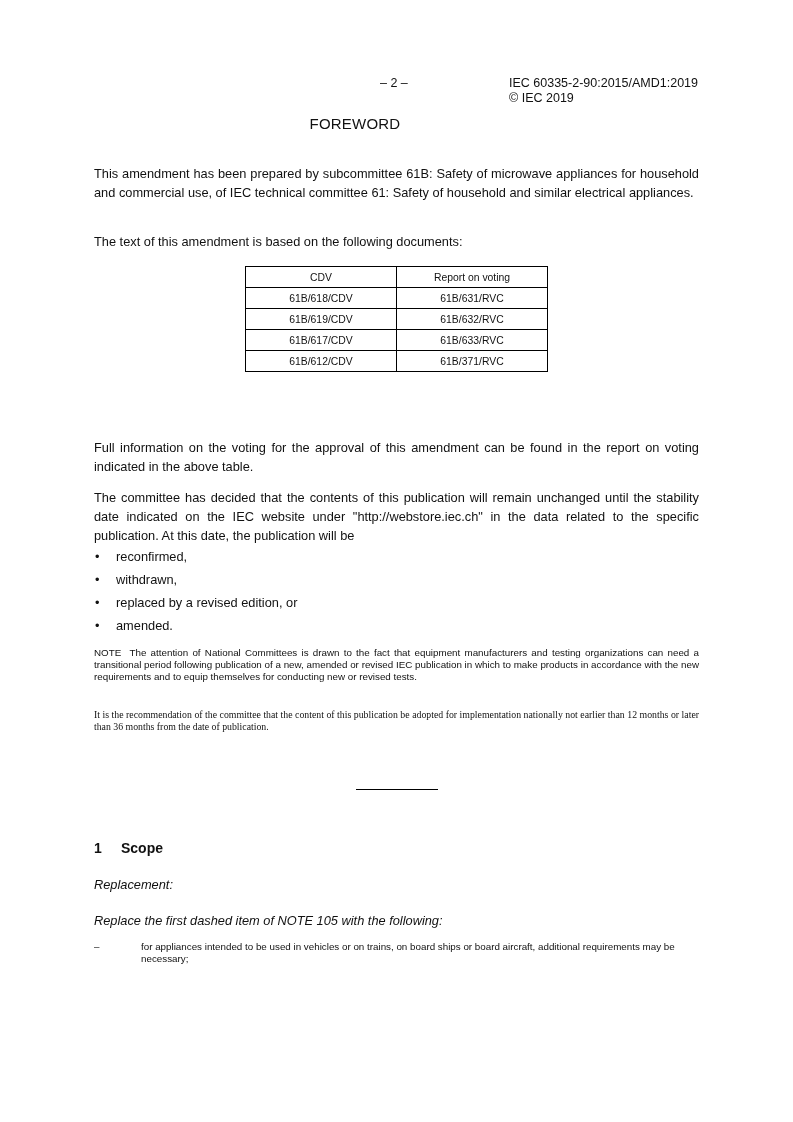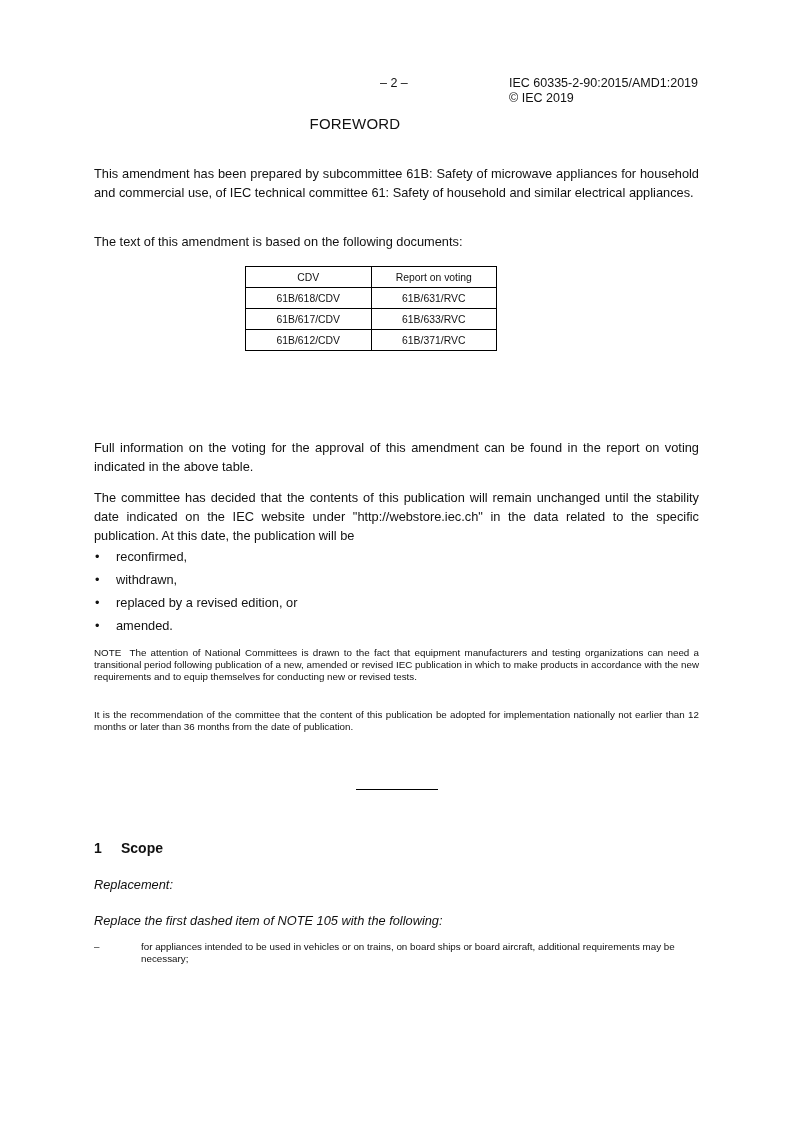--- a/index.html
+++ b/index.html
@@ -7,21 +7,21 @@
       width: 793px; height: 1122px; position: relative; overflow: hidden;
       font-family: "Liberation Sans", sans-serif; color: #111111;
     }
     .abs { position: absolute; }
     .header-page { left: 380px; top: 76px; font-size: 12.5px; }
     .header-ref { right: 95px; top: 76px; font-size: 12.5px; text-align: left; line-height: 15px; }
     .title { left: 0; width: 710px; top: 115px; text-align: center; font-size: 15px; letter-spacing: 0.2px; }
     .para { left: 94px; width: 605px; font-size: 12.8px; line-height: 19px; text-align: justify; }
     .para.last-left { text-align-last: left; }
     table.docs {
-      position: absolute; left: 245px; top: 266px; width: 252px;
+      position: absolute; left: 245px; top: 266px; width: 303px;
       border-collapse: collapse; font-size: 10.4px;
     }
     table.docs td, table.docs th {
       border: 1px solid #000; height: 20px; padding: 0; text-align: center; font-weight: normal;
     }
     table.docs th { width: 50%; }
     .bullets { left: 94px; top: 549px; width: 605px; margin: 0; padding: 0; list-style: none; font-size: 12.8px; }
     .bullets li { height: 23px; line-height: 15px; position: relative; padding-left: 22px; }
     .bullets li .dot { position: absolute; left: 1px; top: 0; }
     .note { left: 94px; width: 605px; font-size: 9.8px; line-height: 11.8px; text-align: justify; }
@@ -54,20 +54,24 @@
       <th>CDV</th>
       <th>Report on voting</th>
     </tr>
   </thead>
   <tbody>
     <tr>
       <td>61B/618/CDV</td>
       <td>61B/631/RVC</td>
     </tr>
     <tr>
+      <td>61B/619/CDV</td>
+      <td>61B/632/RVC</td>
+    </tr>
+    <tr>
       <td>61B/617/CDV</td>
       <td>61B/633/RVC</td>
     </tr>
     <tr>
       <td>61B/612/CDV</td>
       <td>61B/371/RVC</td>
     </tr>
   </tbody>
 </table>
 
@@ -75,21 +79,21 @@
 <div class="abs para last-left" style="top:488px;">The committee has decided that the contents of this publication will remain unchanged until the stability date indicated on the IEC website under "http://webstore.iec.ch" in the data related to the specific publication. At this date, the publication will be</div>
 
 <ul class="abs bullets">
   <li><span class="dot">•</span><span>reconfirmed,</span></li>
   <li><span class="dot">•</span><span>withdrawn,</span></li>
   <li><span class="dot">•</span><span>replaced by a revised edition, or</span></li>
   <li><span class="dot">•</span><span>amended.</span></li>
 </ul>
 
 <div class="abs note last-left" style="top:647px; white-space: pre-wrap;">NOTE  The attention of National Committees is drawn to the fact that equipment manufacturers and testing organizations can need a transitional period following publication of a new, amended or revised IEC publication in which to make products in accordance with the new requirements and to equip themselves for conducting new or revised tests.</div>
-<div class="abs note last-left" style="top:709px;">It is the recommendation of the committee that the content of this publication be adopted for implementation nationally not earlier than 12 months or later than 36 months from the date of publication.</div>
+<div class="abs note last-left" style="top:709px;font-family:Liberation Serif, serif;">It is the recommendation of the committee that the content of this publication be adopted for implementation nationally not earlier than 12 months or later than 36 months from the date of publication.</div>
 
 <div class="abs rule"></div>
 
 <div class="abs scope">
   <span class="num">1</span><span>Scope</span>
 </div>
 
 <div class="abs italic" style="top:877px;">Replacement:</div>
 <div class="abs italic" style="top:913px;">Replace the first dashed item of NOTE 105 with the following:</div>
 

